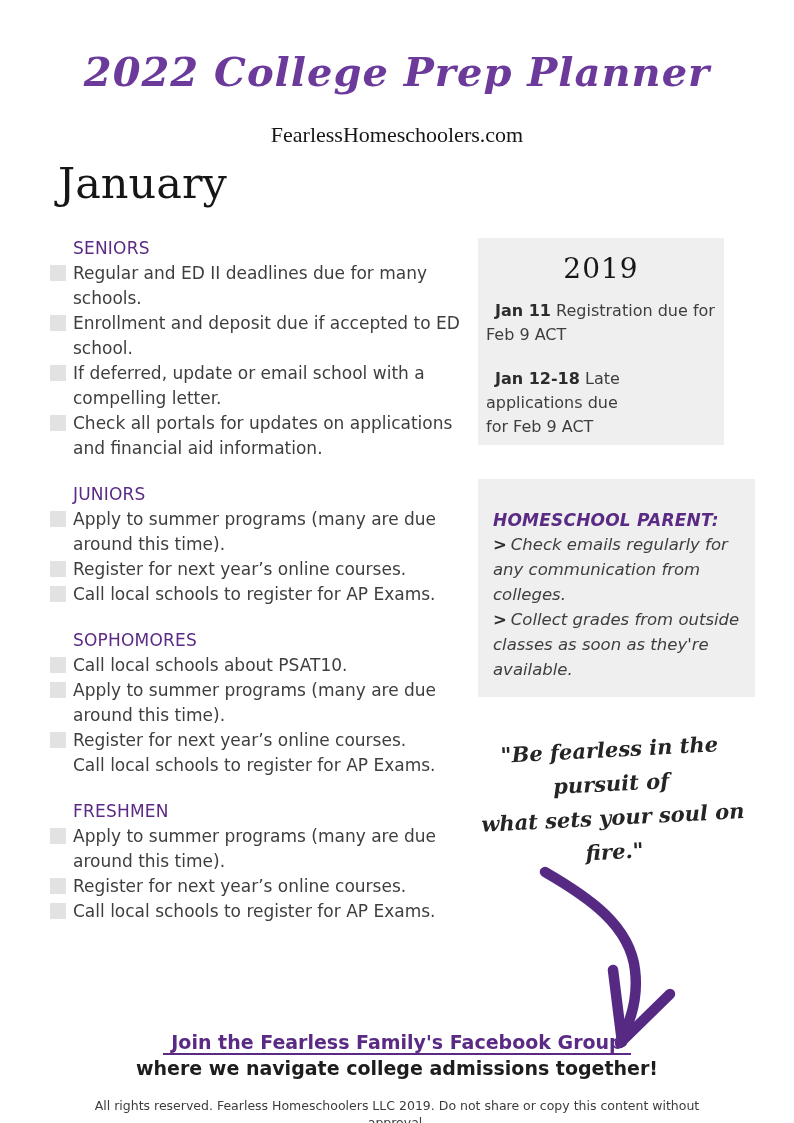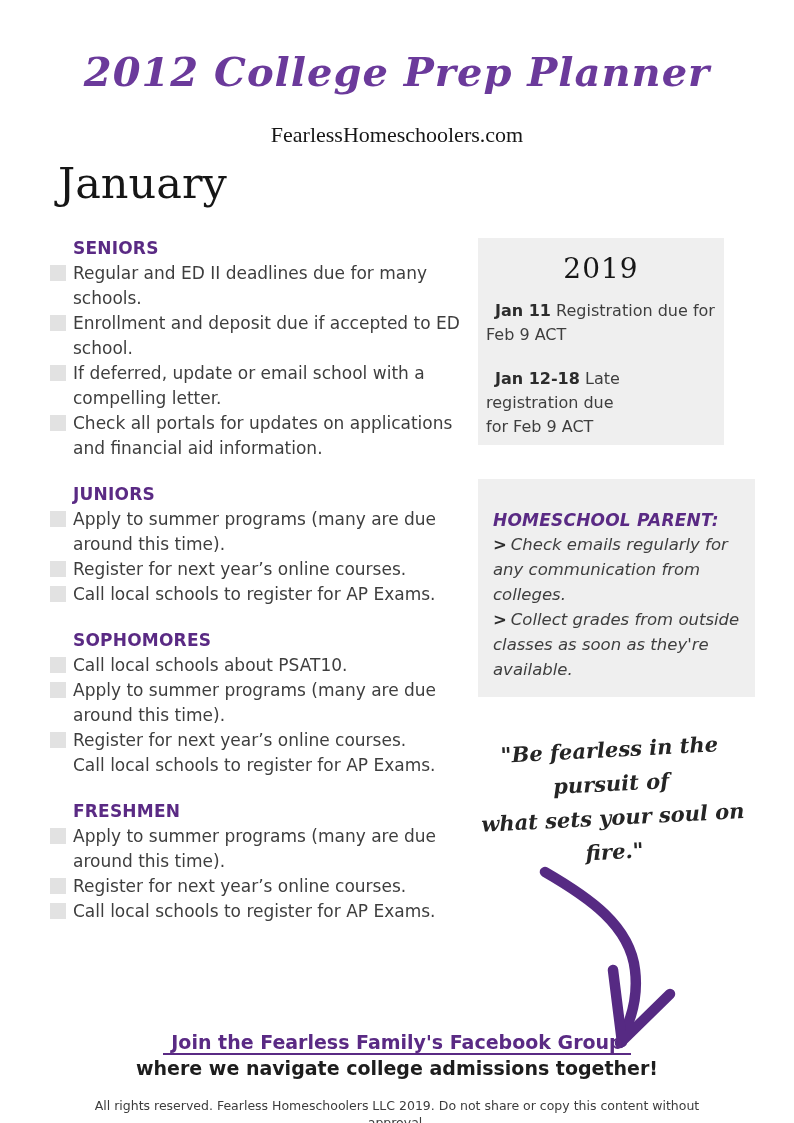--- a/index.html
+++ b/index.html
@@ -25,21 +25,21 @@
   .month-title {
     position:absolute; top:158px; left:58px;
     font-family:"DejaVu Serif", serif; font-weight:normal;
     font-size:43px; color:#161616;
   }
   
   .left-col { position:absolute; left:50px; top:238px; width:418px; }
   .section { margin-bottom:23px; }
   .sec-h {
     margin-left:23px; margin-bottom:3px;
-    font-size:17px; font-weight:bold; letter-spacing:.2px; color:#5a2a84;
+    font-size:17px; font-weight:normal; letter-spacing:.2px; color:#5a2a84;
   }
   .item { display:flex; align-items:flex-start; font-size:17px; line-height:25px; color:#3e3e3e; }
   .cb {
     flex:0 0 16px; width:16px; height:16px; margin:4px 7px 0 0;
     background:#e2e2e2;
   }
   .cb.ghost { visibility:hidden; }
   .item .txt { flex:1 1 auto; }
   
   .year-box {
@@ -84,21 +84,21 @@
   .copyright {
     position:absolute; top:1097px; left:0; width:100%; text-align:center;
     font-size:12.5px; line-height:17px; color:#3c3c3c;
   }
 </style>
 </head>
 <body>
 
 <div class="page">
 
-  <div class="main-title">2012 College Prep Planner</div>
+  <div class="main-title">2022 College Prep Planner</div>
   <div class="site-name">FearlessHomeschoolers.com</div>
   <div class="month-title">January</div>
 
   <div class="left-col">
 
     <div class="section">
       <div class="sec-h">SENIORS</div>
       <div class="item">
         <span class="cb"></span>
         <span class="txt">Regular and ED II deadlines due for many schools.</span>
@@ -173,21 +173,21 @@
 
   <div class="year-box">
     <div class="y-title">2019</div>
     <p class="y-entry">
       <b>Jan 11</b>
       <span>Registration due for</span><br>
       <span>Feb 9 ACT</span>
     </p>
     <p class="y-entry">
       <b>Jan 12-18</b>
-      <span>Late registration due</span><br>
+      <span>Late applications due</span><br>
       <span>for Feb 9 ACT</span>
     </p>
   </div>
 
   <div class="parent-box">
     <div class="p-h">HOMESCHOOL PARENT:</div>
     <div class="p-item">
       <b>&gt;</b><span>Check emails regularly for any communication from colleges.</span>
     </div>
     <div class="p-item">

